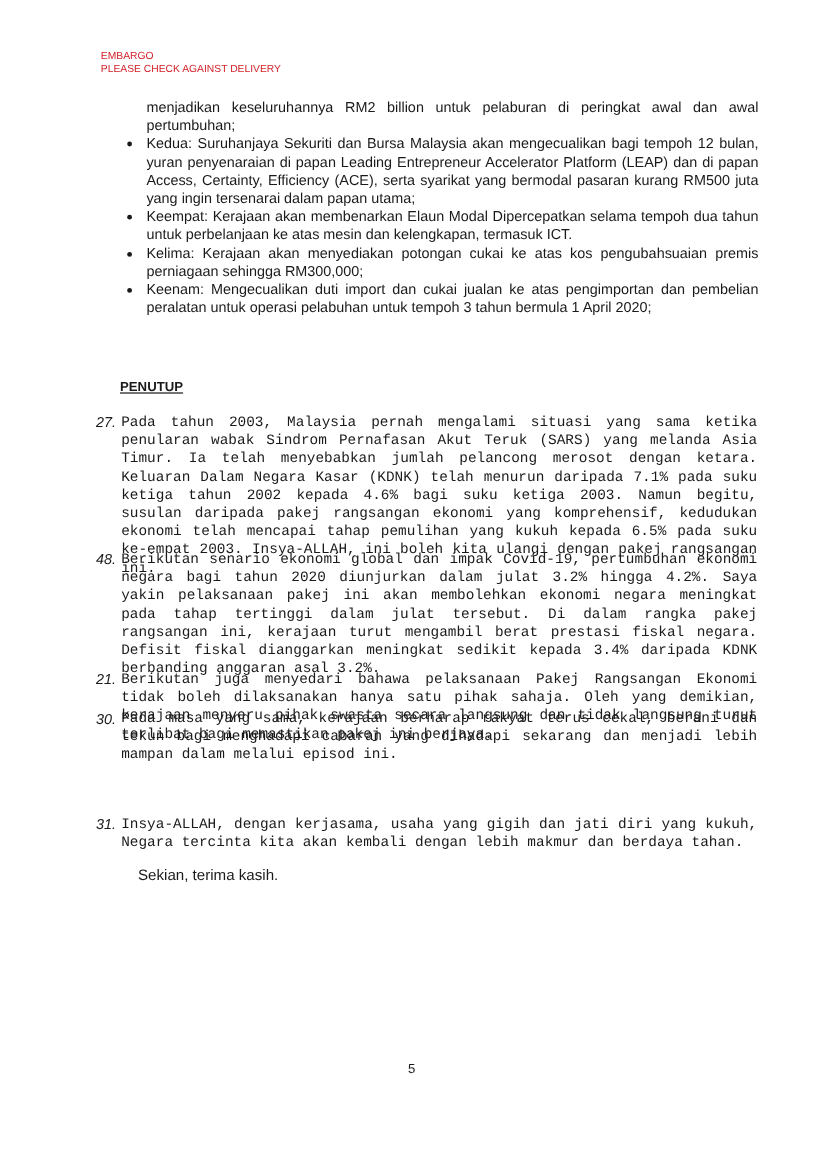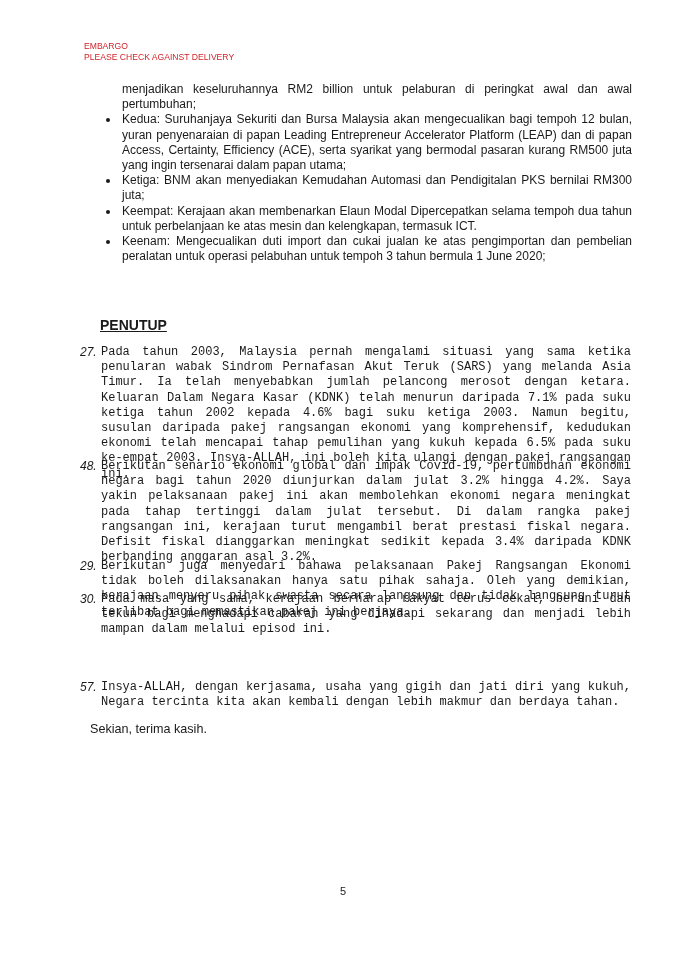--- a/index.html
+++ b/index.html
@@ -18,80 +18,80 @@
   .block { position: absolute; }
   .bullets { left: 97px; top: 82px; width: 535px; margin: 0; padding: 0; list-style: none; }
   .bullets li { position: relative; padding-left: 25px; }
   .bullets li .dot {
     position: absolute; left: 9px; top: 6px; width: 4px; height: 4px;
     background: #1a1a1a; border-radius: 50%;
   }
   .bullets li.cont { padding-left: 25px; }
   .heading {
     position: absolute; left: 100px; top: 317px;
-    font-size: 14px; font-weight: bold; text-decoration: underline;
+    font-size: 11px; font-weight: bold; text-decoration: underline;
   }
   .para { position: absolute; left: 80px; width: 551px; }
   .para .num { position: absolute; left: 0; top: 0; font-style: italic; }
   .para .txt { margin-left: 21px; font-family: Liberation Mono, monospace; }
-  .closing { position: absolute; left: 90px; top: 722px; font-size: 12.6px; }
+  .closing { position: absolute; left: 115px; top: 722px; font-size: 12.6px; }
   .page-num { position: absolute; left: 340px; top: 885px; font-size: 11px; }
 </style>
 </head>
 <body>
 
 <div class="embargo">
   <div>EMBARGO</div>
   <div>PLEASE CHECK AGAINST DELIVERY</div>
 </div>
 
 <ul class="block bullets body-text">
   <li class="cont">
     <span>menjadikan keseluruhannya RM2 billion untuk pelaburan di peringkat awal dan awal pertumbuhan;</span>
   </li>
   <li>
     <span class="dot"></span>
     <span>Kedua: Suruhanjaya Sekuriti dan Bursa Malaysia akan mengecualikan bagi tempoh 12 bulan, yuran penyenaraian di papan Leading Entrepreneur Accelerator Platform (LEAP) dan di papan Access, Certainty, Efficiency (ACE), serta syarikat yang bermodal pasaran kurang RM500 juta yang ingin tersenarai dalam papan utama;</span>
   </li>
   <li>
     <span class="dot"></span>
-    <span>Ketiga: BNM akan menyediakan Kemudahan Automasi dan Pendigitalan PKS bernilai RM300 juta;</span>
-  </li>
-  <li>
-    <span class="dot"></span>
     <span>Keempat:  Kerajaan akan membenarkan Elaun Modal Dipercepatkan selama tempoh dua tahun untuk perbelanjaan ke atas mesin dan kelengkapan, termasuk ICT.</span>
   </li>
   <li>
     <span class="dot"></span>
-    <span>Keenam: Mengecualikan duti import dan cukai jualan ke atas pengimportan dan pembelian peralatan untuk operasi pelabuhan untuk tempoh 3 tahun bermula 1 June 2020;</span>
+    <span>Kelima: Kerajaan akan menyediakan potongan cukai ke atas kos pengubahsuaian premis perniagaan sehingga RM300,000;</span>
+  </li>
+  <li>
+    <span class="dot"></span>
+    <span>Keenam: Mengecualikan duti import dan cukai jualan ke atas pengimportan dan pembelian peralatan untuk operasi pelabuhan untuk tempoh 3 tahun bermula 1 April 2020;</span>
   </li>
 </ul>
 
 <div class="heading">PENUTUP</div>
 
 <div class="para body-text" style="top:345px;">
   <span class="num">27.</span>
   <div class="txt">Pada tahun 2003, Malaysia pernah mengalami situasi yang sama ketika penularan wabak Sindrom Pernafasan Akut Teruk (SARS) yang melanda Asia Timur. Ia telah menyebabkan jumlah pelancong merosot dengan ketara. Keluaran Dalam Negara Kasar (KDNK) telah menurun daripada 7.1% pada suku ketiga tahun 2002 kepada 4.6% bagi suku ketiga 2003. Namun begitu, susulan daripada pakej rangsangan ekonomi yang komprehensif, kedudukan ekonomi telah mencapai tahap pemulihan yang kukuh kepada 6.5% pada suku ke-empat 2003. Insya-ALLAH, ini boleh kita ulangi dengan pakej rangsangan ini.</div>
 </div>
 
 <div class="para body-text" style="top:459px;">
   <span class="num">48.</span>
   <div class="txt">Berikutan senario ekonomi global dan impak Covid-19, pertumbuhan ekonomi negara bagi tahun 2020 diunjurkan dalam julat 3.2% hingga 4.2%. Saya yakin pelaksanaan pakej ini akan membolehkan ekonomi negara meningkat pada tahap tertinggi dalam julat tersebut. Di dalam rangka pakej rangsangan ini, kerajaan turut mengambil berat prestasi fiskal negara.  Defisit fiskal dianggarkan meningkat sedikit kepada 3.4% daripada KDNK berbanding anggaran asal 3.2%.</div>
 </div>
 
 <div class="para body-text" style="top:559px;">
-  <span class="num">29.</span>
+  <span class="num">21.</span>
   <div class="txt">Berikutan juga menyedari bahawa pelaksanaan Pakej Rangsangan Ekonomi tidak boleh dilaksanakan hanya satu pihak sahaja.  Oleh yang demikian, kerajaan menyeru pihak swasta secara langsung dan tidak langsung turut terlibat bagi memastikan pakej ini berjaya.</div>
 </div>
 
 <div class="para body-text" style="top:592px;">
   <span class="num">30.</span>
   <div class="txt">Pada masa yang sama, kerajaan berharap rakyat terus cekal, berani dan tekun bagi menghadapi cabaran yang dihadapi sekarang dan menjadi lebih mampan dalam melalui episod ini.</div>
 </div>
 
 <div class="para body-text" style="top:680px;">
-  <span class="num">57.</span>
+  <span class="num">31.</span>
   <div class="txt">Insya-ALLAH, dengan kerjasama, usaha yang gigih dan jati diri yang kukuh, Negara tercinta kita akan kembali dengan lebih makmur dan berdaya tahan.</div>
 </div>
 
 <div class="closing">Sekian, terima kasih.</div>
 
 <div class="page-num">5</div>
 
 </body></html>

